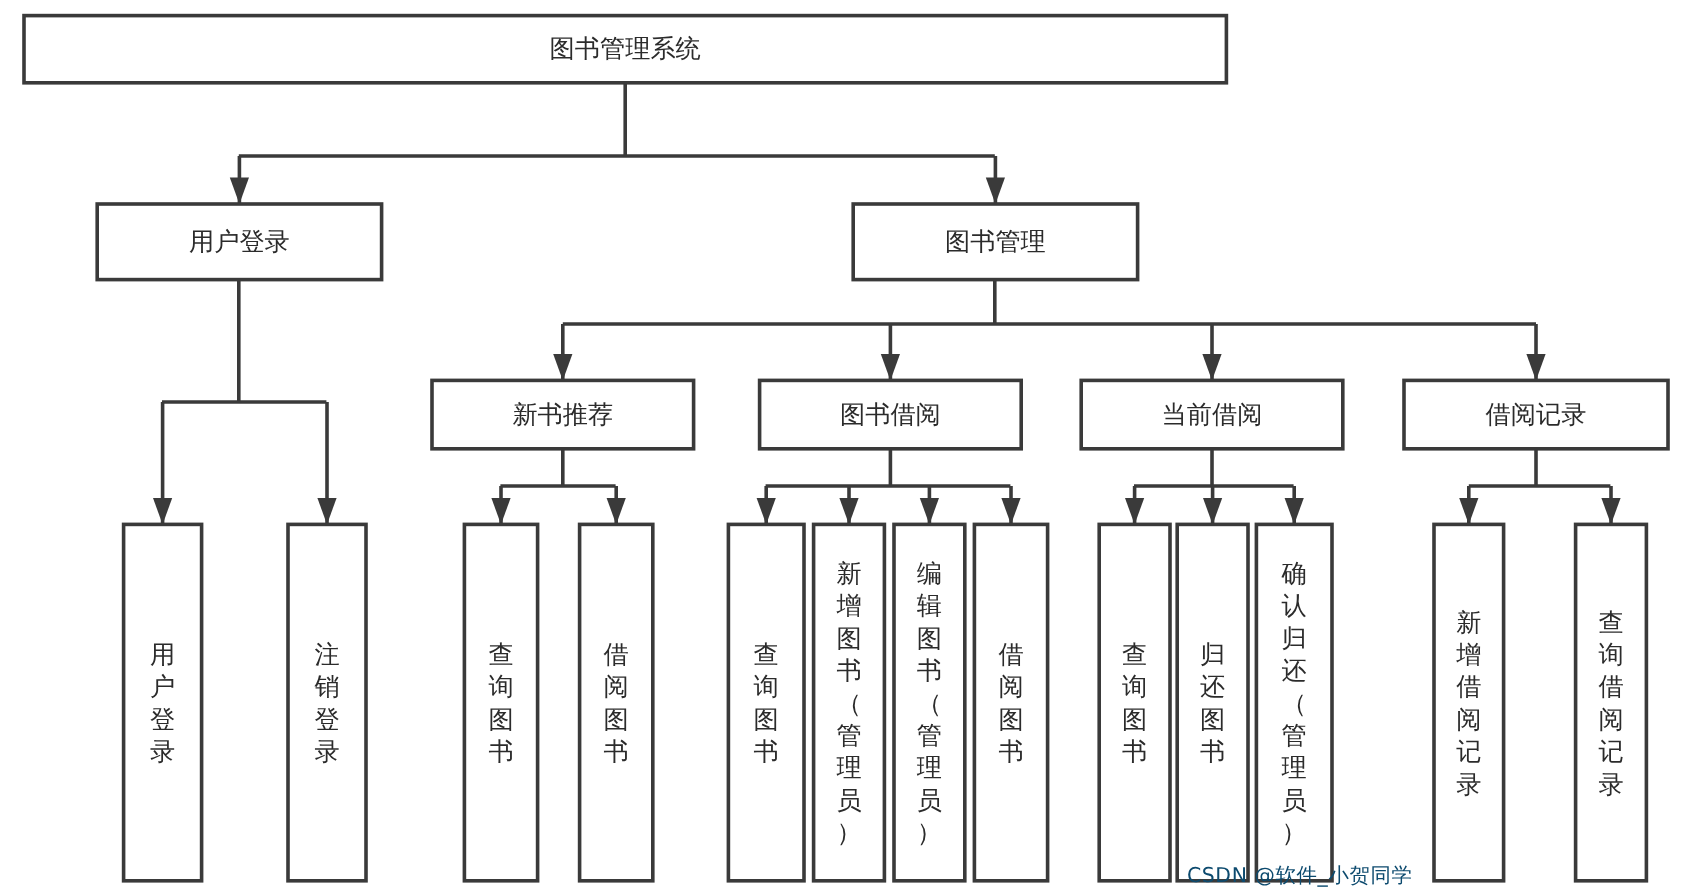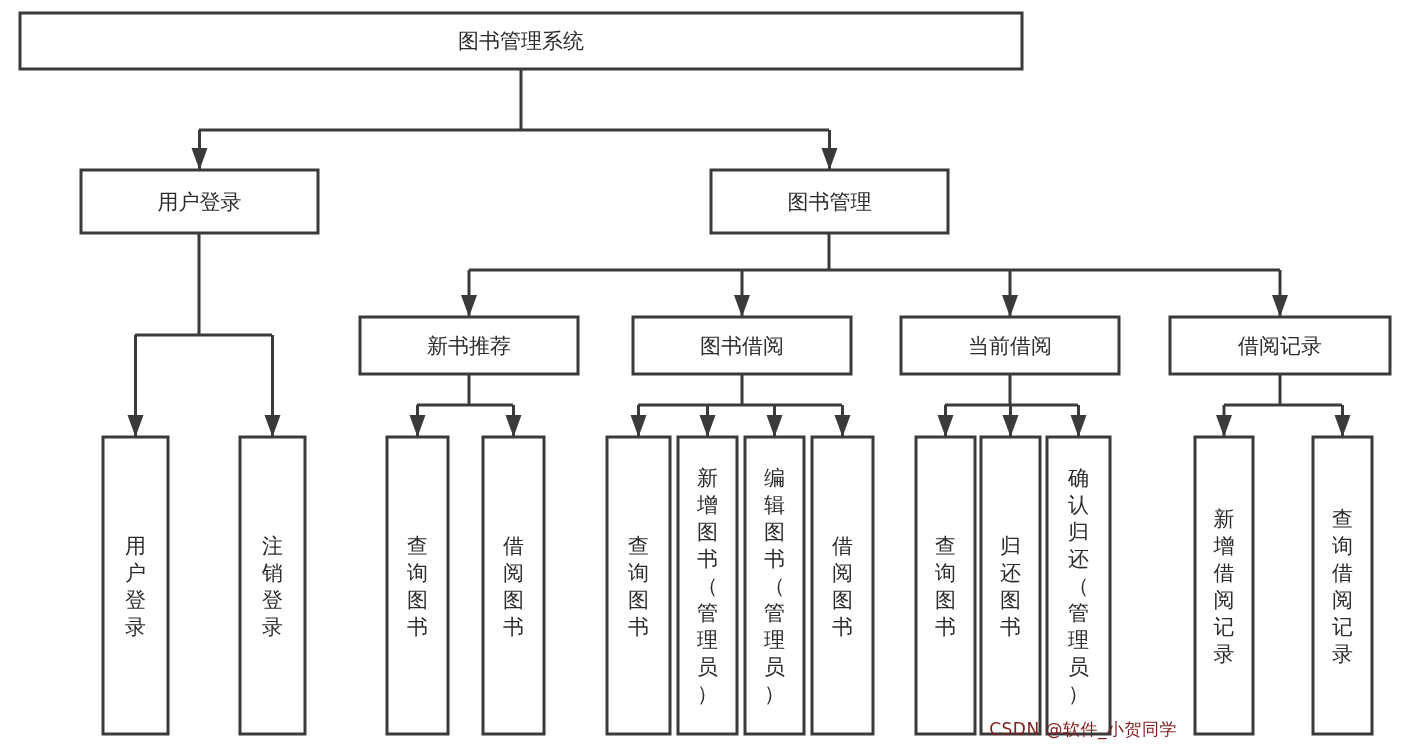--- a/index.html
+++ b/index.html
@@ -55,21 +55,21 @@
     font-size: 21px;
     fill: #2b2b2b;
     text-anchor: middle;
   }
   .watermark {
     position: absolute;
     right: 8px;
     bottom: 6px;
     font-family: "DejaVu Sans", "Liberation Sans", sans-serif;
     font-size: 17px;
-    color: #7f1d1d;
+    color: #0c4a6e;
     letter-spacing: 0.5px;
     white-space: nowrap;
     user-select: none;
   }
 </style>
 </head>
 <body>
 
 <div id="diagram-root">
   <svg class="diagram" id="diagram-svg" viewBox="0 0 1405 747" xmlns="http://www.w3.org/2000/svg">

